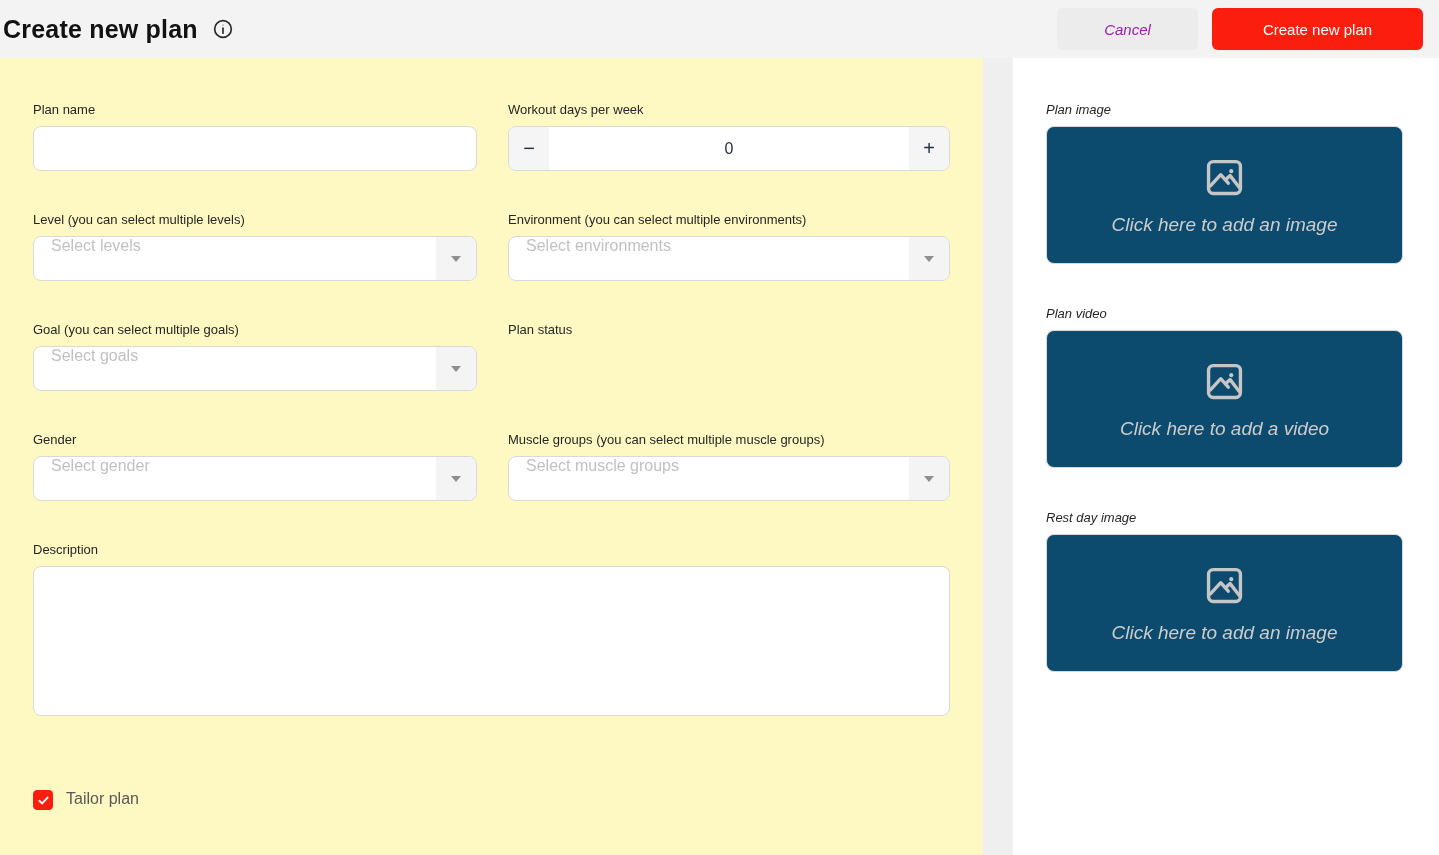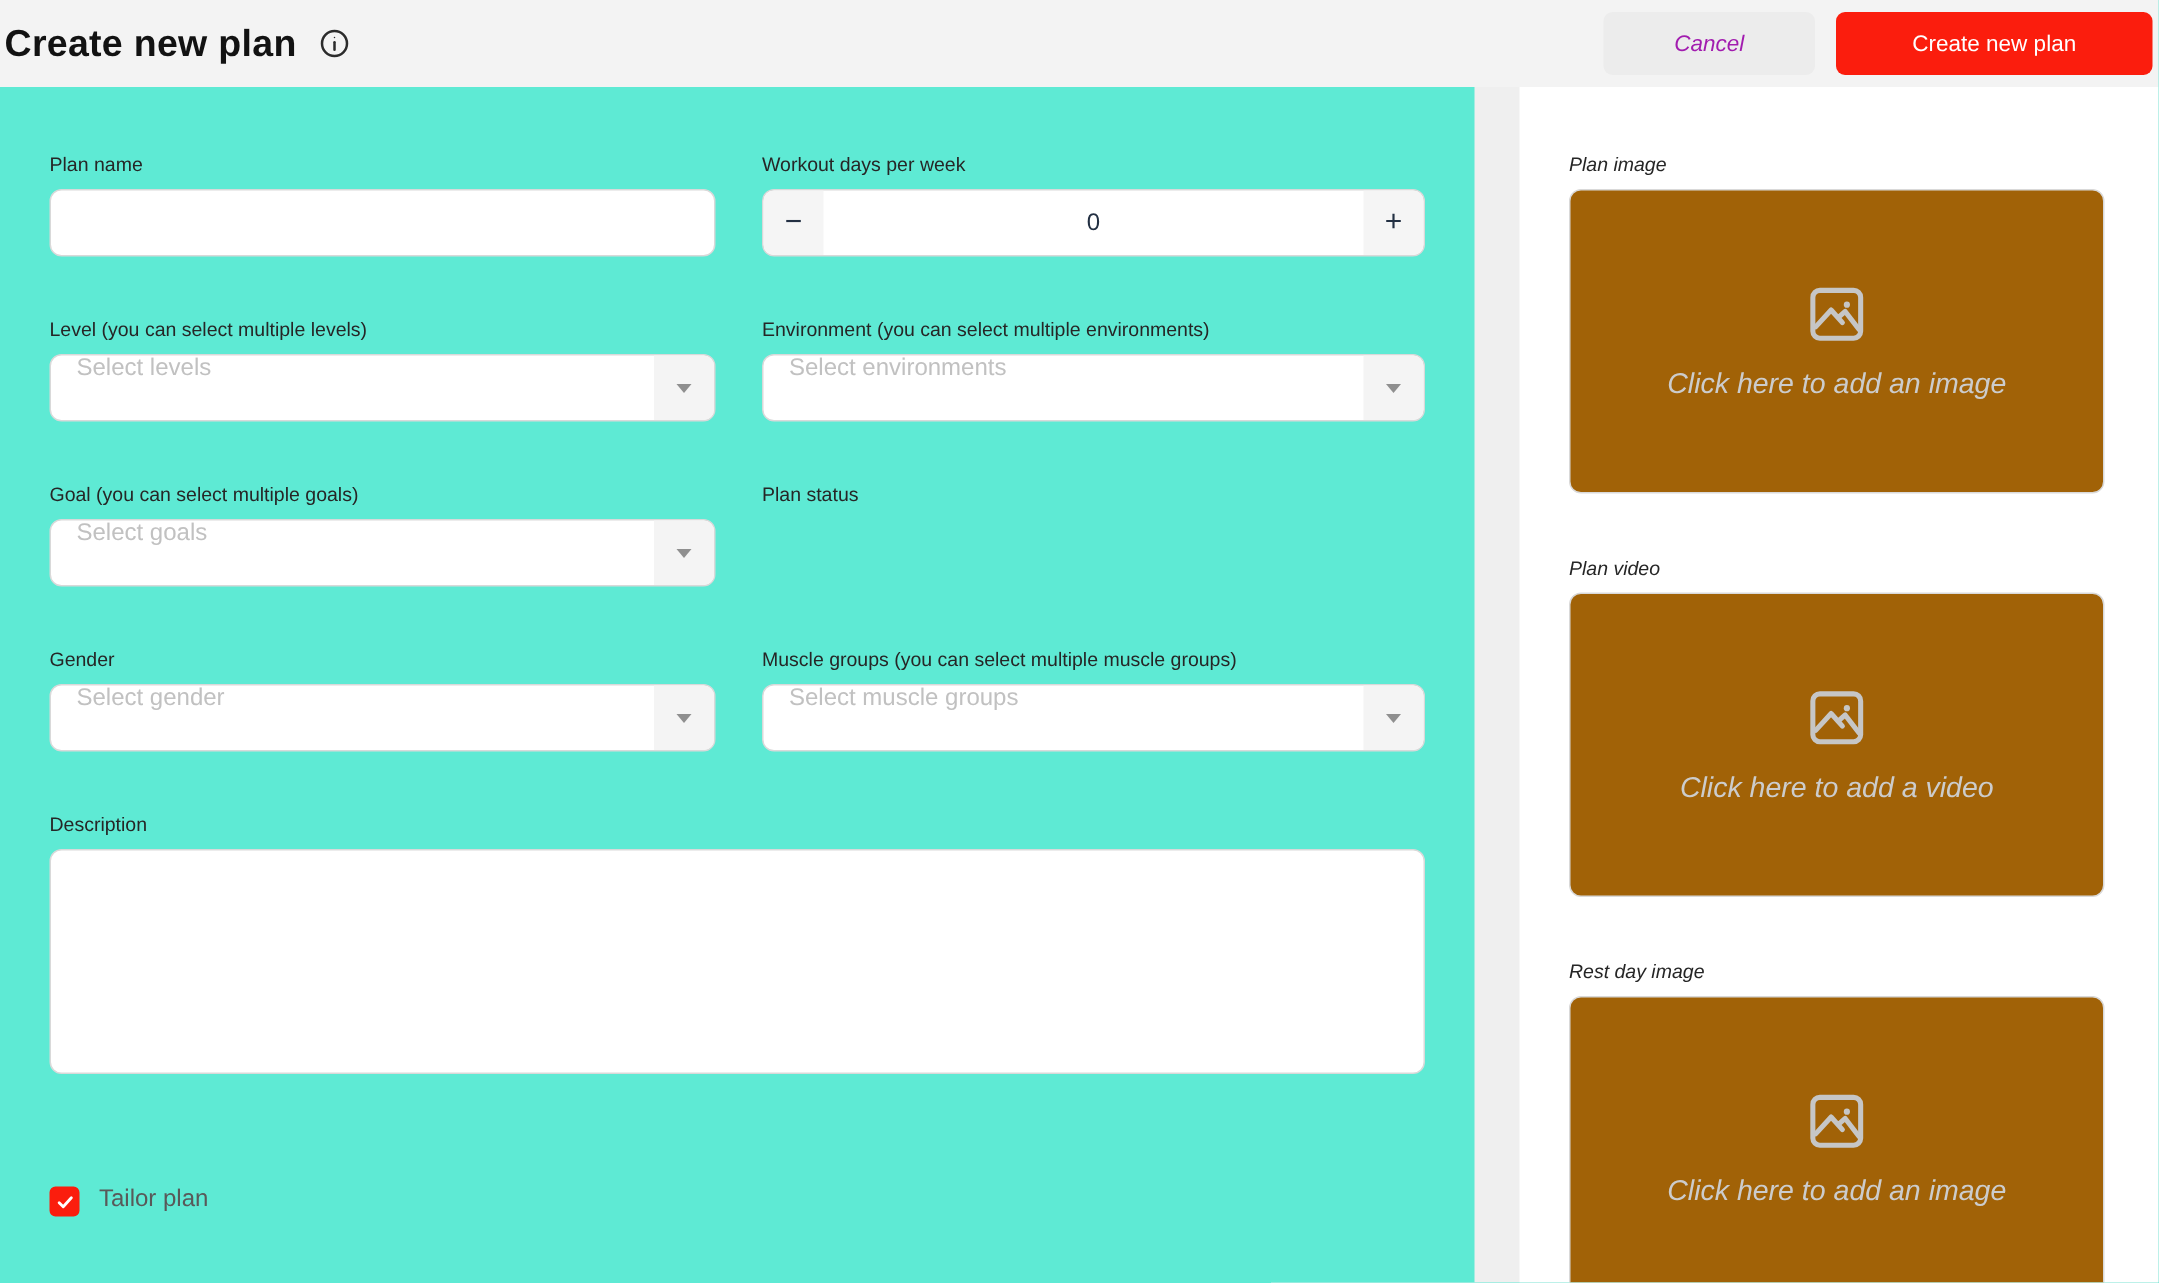--- a/index.html
+++ b/index.html
@@ -10,21 +10,21 @@
     overflow:hidden;
     color:#262626;
   }
   .page { width:1439px; height:855px; display:flex; flex-direction:column; }
 
   
   .topbar {
     height:58px; flex:0 0 58px;
     background:#f3f3f3;
     display:flex; align-items:center;
-    padding:0 4px 0 3px;
+    padding:0 16px 0 3px;
   }
   .page-title {
     font-size:25px; font-weight:600; color:#121212; letter-spacing:.2px;
   }
   .info-icon {
     width:20px; height:20px; margin-left:15px;
     display:inline-flex; align-items:center; justify-content:center;
     cursor:pointer;
   }
   .topbar-actions { margin-left:auto; display:flex; gap:14px; }
@@ -32,21 +32,21 @@
     height:42px; border:none; border-radius:6px;
     font-family:inherit; font-size:15px; cursor:pointer;
     display:inline-flex; align-items:center; justify-content:center;
   }
   .btn-cancel { width:141px; background:#ececec; color:#a21caf;font-style:italic; }
   .btn-primary { width:211px; background:#fb1d0d; color:#ffffff; font-weight:500; }
 
   
   .content { display:flex; gap:30px; flex:1; min-height:0; }
   .panel-main {
-    width:983px; flex:0 0 983px; background:#5eead4;
+    width:983px; flex:0 0 983px; background:#fef9c3;
     padding:44px 33px 0 33px; overflow:hidden;
   }
   .panel-side {
     flex:1; background:#ffffff;
     padding:44px 36px 0 33px; overflow:hidden;font-style:italic;
   }
 
   
   .form-grid {
     display:grid; grid-template-columns:444px 442px;
@@ -120,24 +120,24 @@
     display:flex; align-items:center; justify-content:center;
   }
   .checkbox.checked { background:#fb1d0d; border-color:#fb1d0d; }
   .checkbox svg { display:none; }
   .checkbox.checked svg { display:block; }
   .checkbox-label { font-size:16px; color:#595959; }
 
   
   .upload-group { margin-bottom:42px; }
   .upload-box {
-    width:357px; height:203px;
+    width:357px; height:138px;
     border:1px solid #d9d9d9; border-radius:8px;
     display:flex; flex-direction:column; align-items:center; justify-content:center;
-    cursor:pointer; background:#a16207;
+    cursor:pointer; background:#0c4a6e;
   }
   .upload-box .img-icon { margin-bottom:14px; }
   .upload-hint { font-size:19px; color:#cccccc; }
 </style>
 </head>
 <body>
 
 <div class="page">
 
   <div class="topbar">

